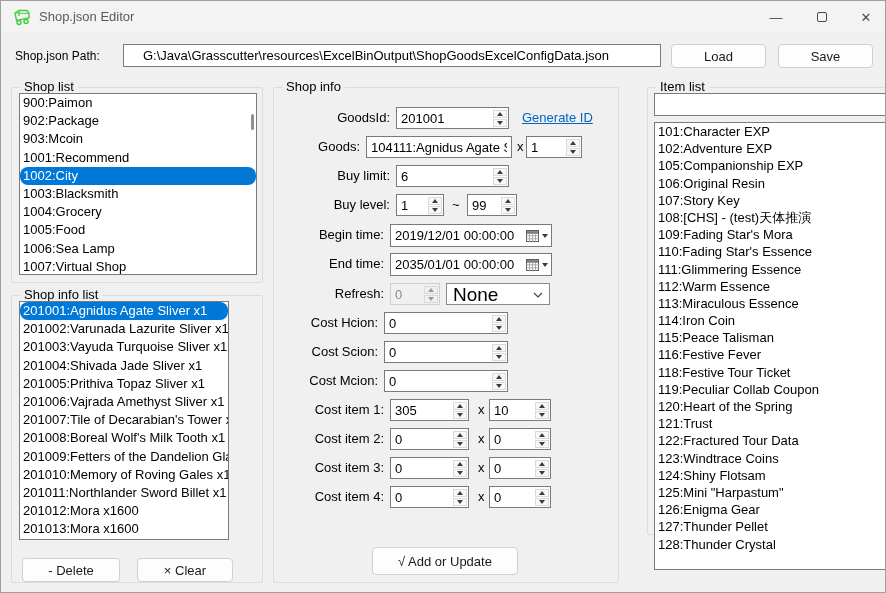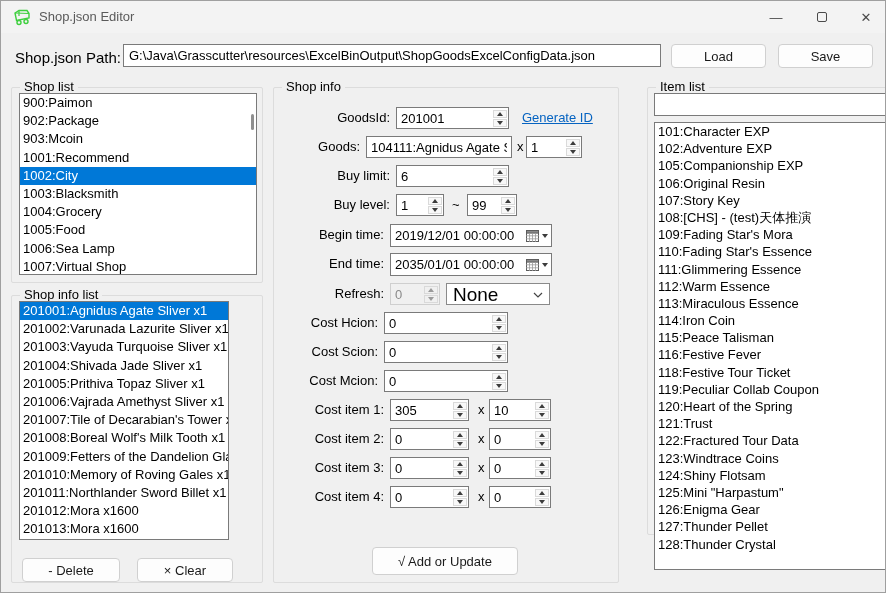--- a/index.html
+++ b/index.html
@@ -11,40 +11,40 @@
   
   .titlebar { position:absolute; left:0; top:0; width:100%; height:32px; background:#f3f3f3; }
   .app-icon { position:absolute; left:12px; top:7px; width:19px; height:18px; }
   .title-text { position:absolute; left:38px; top:8px; font-size:13px; color:#5a5a5a; white-space:nowrap; }
   .win-btn { position:absolute; top:0; height:32px; display:flex; align-items:center; justify-content:center; color:#4a4a4a; cursor:default; }
   .btn-min { left:752px; width:46px; font-size:13px; }
   .btn-max { left:798px; width:46px; }
   .max-square { width:10px; height:10px; border:1px solid #4a4a4a; border-radius:2px; }
   .btn-close { left:844px; width:42px; font-size:13px; }
   
-  .path-label { position:absolute; left:14px; top:48px; font-size:15px; color:#000; }
-  .path-input { position:absolute; left:122px; top:43px; width:538px; height:23px; border:1px solid #7a7a7a; background:#fff; font-size:13px; padding:0 5px; color:#000; }
+  .path-label { position:absolute; left:14px; top:48px; font-size:12px; color:#000; }
+  .path-input { position:absolute; left:122px; top:43px; width:538px; height:23px; border:1px solid #7a7a7a; background:#fff; font-size:13px; padding:0 19px; color:#000; }
   .tool-btn { position:absolute; top:43px; height:24px; background:#fdfdfd; border:1px solid #d0d0d0; border-radius:4px; font-size:13px; color:#1a1a1a; display:flex; align-items:center; justify-content:center; cursor:default; }
   .btn-load { left:670px; width:95px; }
   .btn-save { left:777px; width:95px; }
   
   .groupbox { position:absolute; border:1px solid #dcdcdc; border-radius:2px; }
   .gb-caption { position:absolute; top:-9px; left:8px; background:#f0f0f0; padding:0 4px; font-size:13px; color:#000; }
   .gb-shoplist { left:10px; top:86px; width:252px; height:196px; }
   .gb-shopinfolist { left:10px; top:294px; width:252px; height:288px; }
   .gb-shopinfo { left:272px; top:86px; width:346px; height:496px; }
   .gb-itemlist { left:626px; top:86px; width:252px; height:448px;margin-left:20px; }
   
   .listbox { position:absolute; background:#fff; border:1px solid #7a7a7a; overflow:hidden; }
   .lb-shop { left:7px; top:5px; width:238px; height:182px; }
   .lb-shopinfo { left:7px; top:5px; width:210px; height:239px; }
   .lb-items { left:6px; top:34px; width:239px; height:448px; }
   .list-item { height:18.2px; line-height:18.2px; font-size:13px; color:#000; padding-left:3px; white-space:nowrap; overflow:hidden; }
   .lb-items .list-item { height:17.2px; line-height:17.2px; }
-  .list-item.selected { background:#0078d7; color:#fff; }
+  .list-item.selected { background:#0078d7; color:#fff;border-radius:8px; }
   .scroll-thumb { position:absolute; width:3px; border-radius:2px; background:#8f8f8f; }
   .thumb-shop { right:2px; top:20px; height:16px; }
   .thumb-items { right:2px; top:18px; height:25px; }
   
   .search-input { position:absolute; left:6px; top:5px; width:239px; height:23px; border:1px solid #7a7a7a; background:#fff; font-size:13px; padding:0 4px; }
   
   .btn-small { position:absolute; height:24px; background:#fdfdfd; border:1px solid #d0d0d0; border-radius:4px; font-size:13px; color:#1a1a1a; display:flex; align-items:center; justify-content:center; cursor:default; }
   .btn-delete { left:10px; top:262px; width:98px; }
   .btn-clear  { left:117px; top:262px; width:96px;margin-left:8px; }
   

